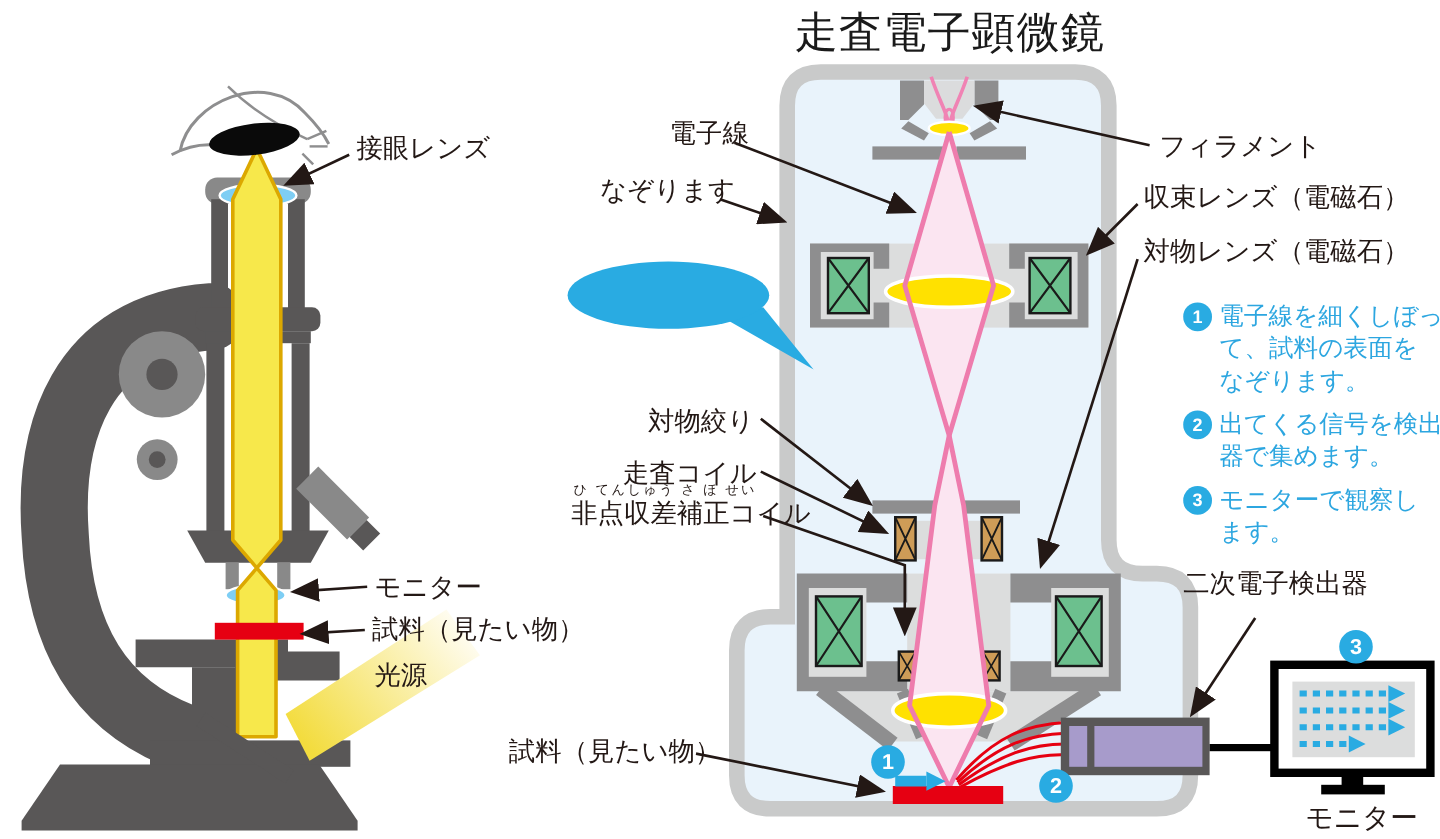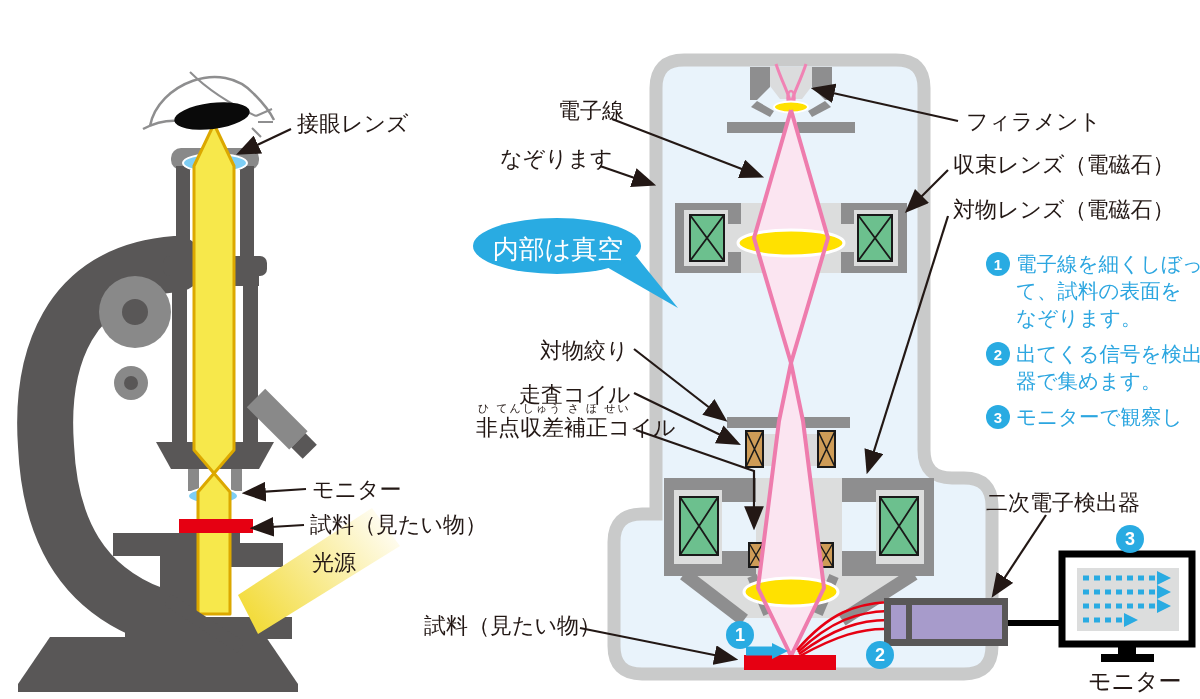--- a/index.html
+++ b/index.html
@@ -240,37 +240,37 @@
     <line x1="948" y1="170" x2="908" y2="210" marker-end="url(#ah)"></line>
     <line x1="948" y1="216" x2="868" y2="470" marker-end="url(#ah)"></line>
     <line x1="634" y1="349" x2="724" y2="419" marker-end="url(#ah)"></line>
     <line x1="634" y1="393" x2="737" y2="443" marker-end="url(#ah)"></line>
     <polyline points="636,430 754,471 754,526" marker-end="url(#ah)"></polyline>
     <line x1="1046" y1="515" x2="994" y2="594" marker-end="url(#ah)"></line>
     <line x1="580" y1="628" x2="734" y2="659" marker-end="url(#ah)"></line>
   </g>
 </svg>
 
+<div class="title" style="left:662px;top:3px;">走査電子顕微鏡</div>
 
 <div class="lbl" style="left:297px;top:112px;">接眼レンズ</div>
 <div class="lbl" style="left:312px;top:478px;">モニター</div>
 <div class="lbl" style="left:310px;top:513px;">試料（見たい物）</div>
 <div class="lbl" style="left:312px;top:551px;">光源</div>
 
 <div class="lbl" style="left:558px;top:99px;">電子線</div>
 <div class="lbl" style="left:500px;top:147px;">なぞります</div>
-<div class="bubble-text">内部は真空</div>
 <div class="lbl" style="left:966px;top:110px;">フィラメント</div>
 <div class="lbl" style="left:953px;top:153px;">収束レンズ（電磁石）</div>
 <div class="lbl" style="left:953px;top:198px;">対物レンズ（電磁石）</div>
 <div class="lbl" style="left:540px;top:339px;">対物絞り</div>
 <div class="lbl" style="left:519px;top:383px;">走査コイル</div>
 <div class="furi">ひ てんしゅう さ ほ せい</div>
 <div class="lbl" style="left:476px;top:416px;">非点収差補正コイル</div>
-<div class="lbl" style="left:986px;top:491px;">二次電子検出器</div>
+<div class="lbl" style="left:986px;top:474px;">二次電子検出器</div>
 <div class="lbl" style="left:424px;top:614px;">試料（見たい物）</div>
 <div class="lbl" style="left:1088px;top:669px;font-size:23px;">モニター</div>
 
 <div class="step" style="top:250px;">
   <span class="nbadge">1</span>
   <div class="nlines">
     <div>電子線を細くしぼっ</div>
     <div>て、試料の表面を</div>
     <div>なぞります。</div>
   </div>
@@ -279,20 +279,21 @@
   <span class="nbadge">2</span>
   <div class="nlines">
     <div>出てくる信号を検出</div>
     <div>器で集めます。</div>
   </div>
 </div>
 <div class="step" style="top:403px;">
   <span class="nbadge">3</span>
   <div class="nlines">
     <div>モニターで観察し</div>
+    <div>ます。</div>
   </div>
 </div>
 
 <div class="dbadge" style="left:726px;top:621px;">1</div>
 <div class="dbadge" style="left:866px;top:641px;">2</div>
 <div class="dbadge" style="left:1116px;top:525px;">3</div>
 
 </div>
 
 </body></html>

